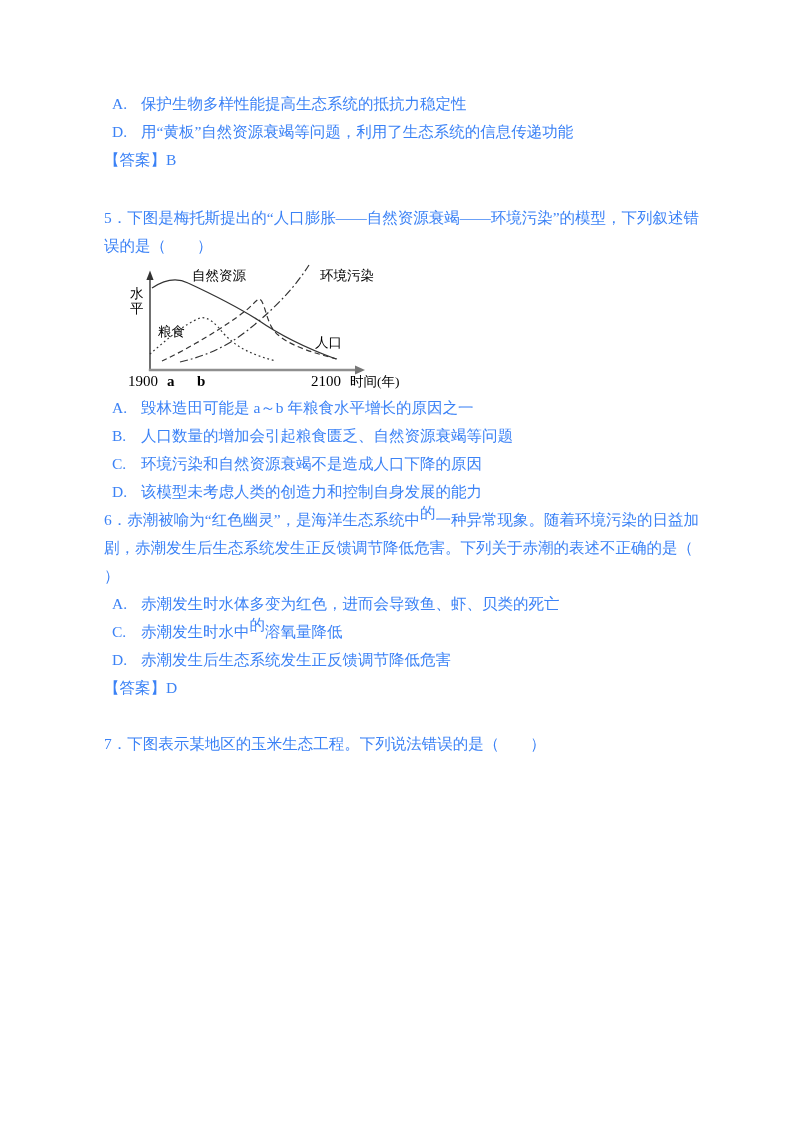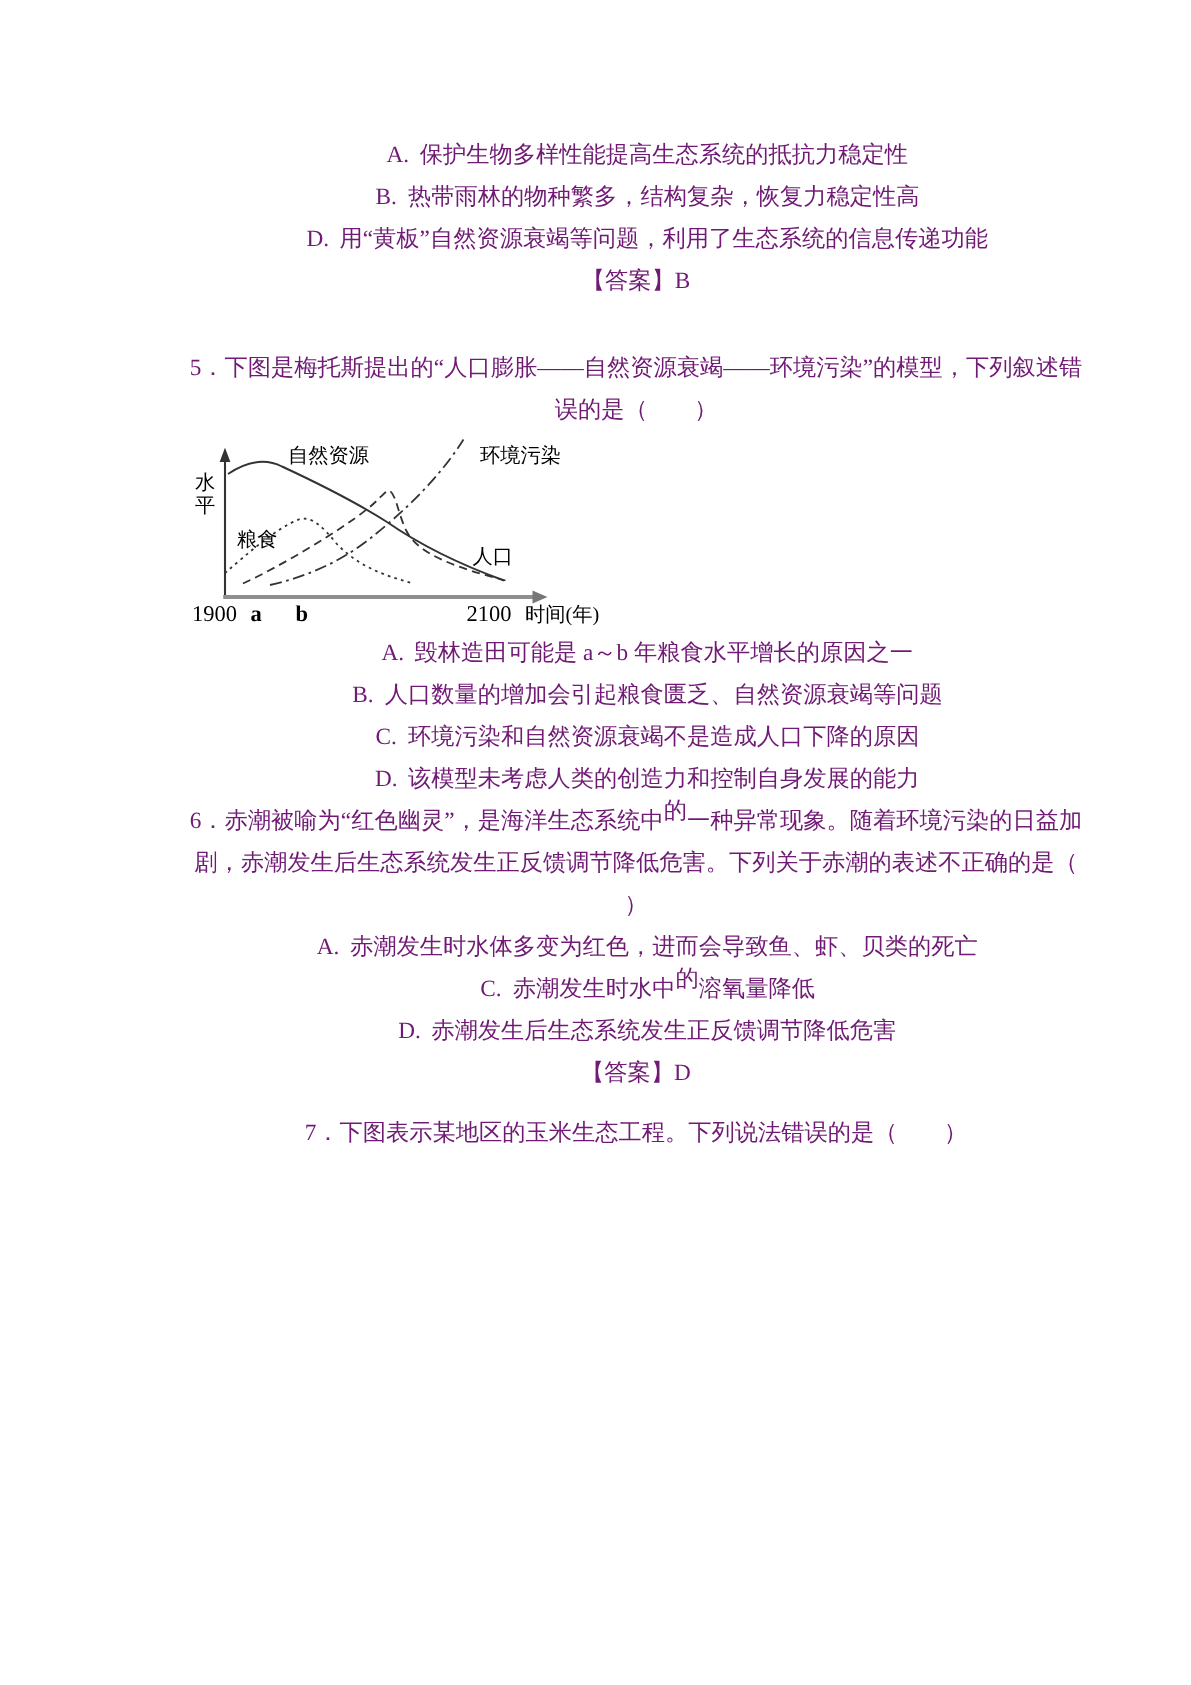--- a/index.html
+++ b/index.html
@@ -1,55 +1,53 @@
 <!DOCTYPE html>
 <html><head>
 <meta charset="utf-8">
 <style>
   html,body { margin:0; padding:0; background:#ffffff; }
   .page {
     position: relative;
     width: 794px;
     height: 1123px;
     background: #ffffff;
-    color: #701a75;
+    color: #3b82f6;
     font-family: "Liberation Serif", "DejaVu Serif", serif;
     overflow: hidden;
-    text-align: center;
   }
   .content {
     padding: 90px 50px 0 104px;
     font-size: 15.5px;
     line-height: 28px;
   }
   .line { white-space: pre; }
   .opt { padding-left: 8px; white-space: pre; }
   .letter { display: inline-block; width: 29px; }
   .sup { position: relative; top: -7px; }
   .answer-row { white-space: pre; font-family: Liberation Serif, serif; }
   .q-gap-md { margin-top: 30px; }
   .q-gap-sm { }
-  .q7-gap { margin-top: 12px; }
+  .q7-gap { margin-top: 28px; }
   .chart-wrap {
     margin: 2px 0 0 24px;
     width: 300px;
     height: 132px;
   }
   .chart-wrap svg { display:block; }
   .cjk-svg-label { font-family: "Liberation Serif", "DejaVu Serif", serif; }
 </style>
 </head>
 <body>
 
 <div class="page">
   <div class="content">
 
     <section>
       <div class="opt"><span class="letter">A.</span><span>保护生物多样性能提高生态系统的抵抗力稳定性</span></div>
-      <div class="opt"><span class="letter">B.</span><span>热带雨林的物种繁多，结构复杂，恢复力稳定性高</span></div>
       <div class="opt"><span class="letter">D.</span><span>用“黄板”自然资源衰竭等问题，利用了生态系统的信息传递功能</span></div>
       <div class="answer-row"><span>【答案】</span><span>B</span></div>
     </section>
 
     <section class="q-gap-md">
       <div class="line">5．下图是梅托斯提出的“人口膨胀——自然资源衰竭——环境污染”的模型，下列叙述错</div>
       <div class="line">误的是（　　）</div>
 
       <div class="chart-wrap">
         <svg width="300" height="132" viewBox="0 0 300 132">

